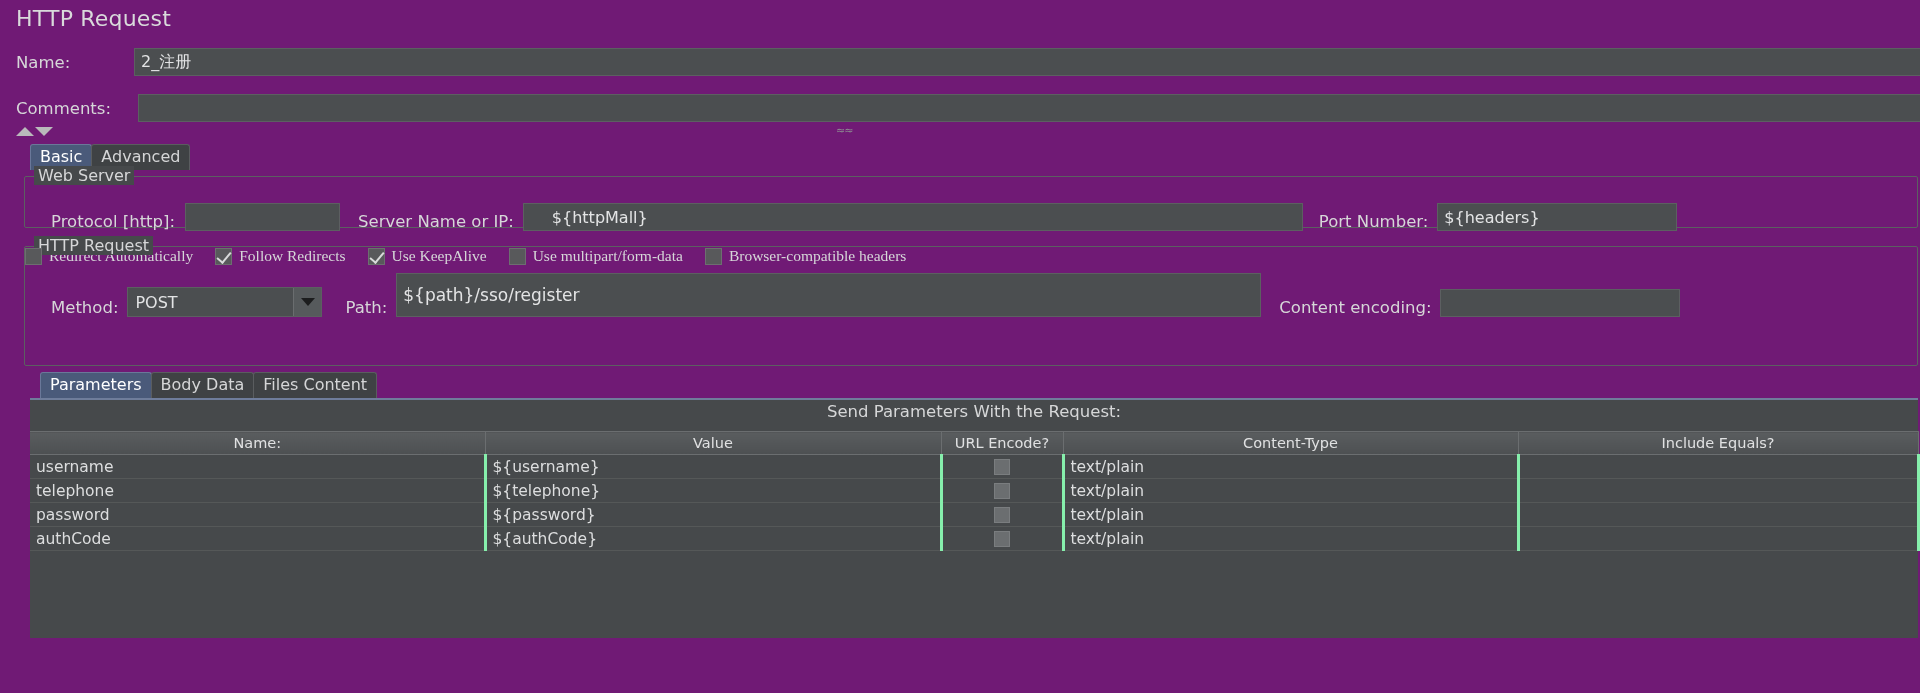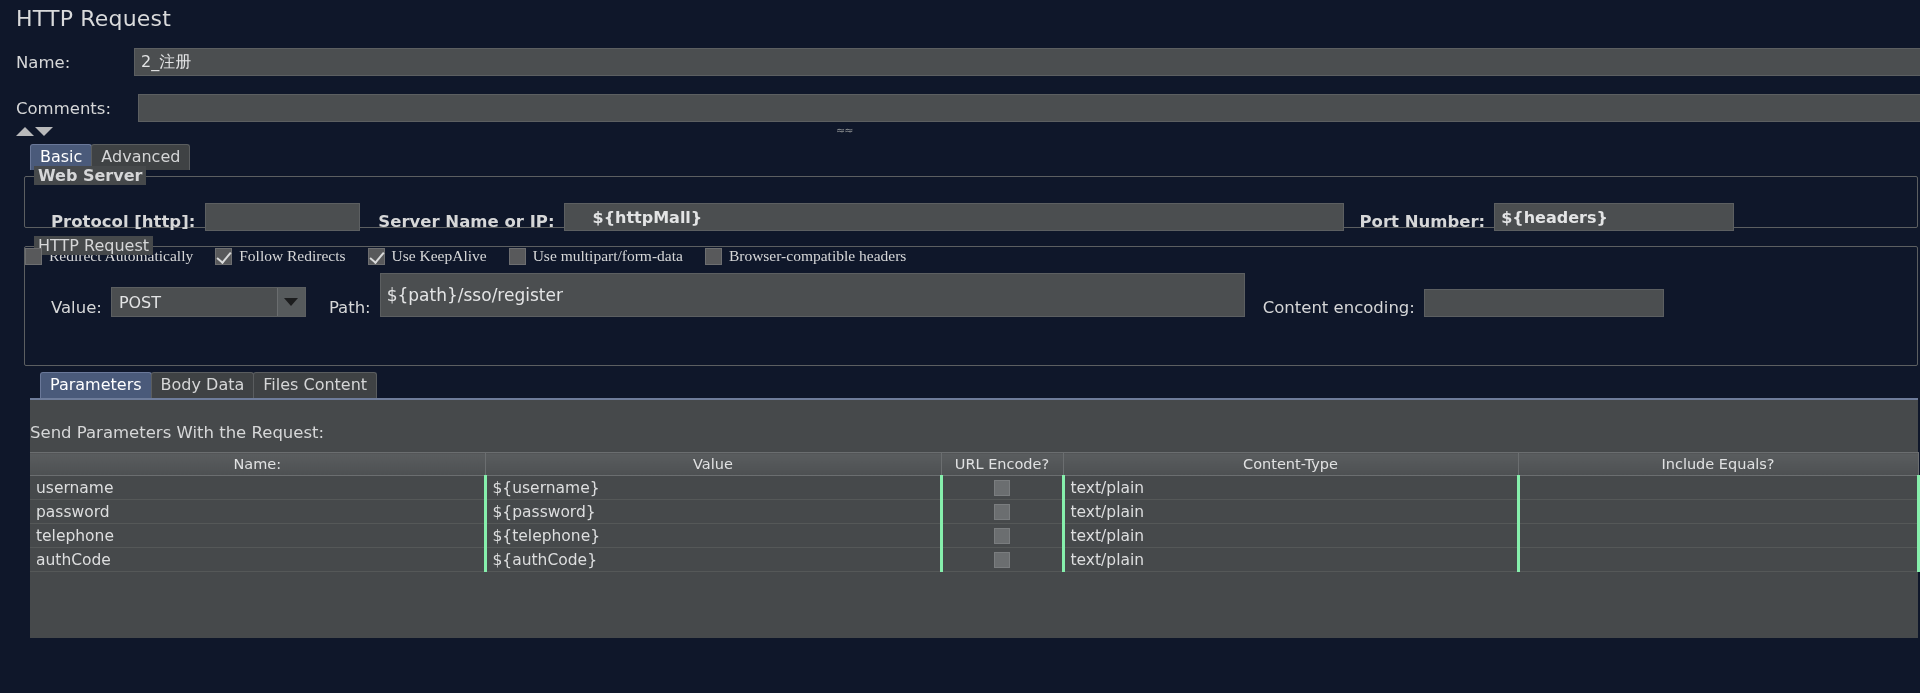--- a/index.html
+++ b/index.html
@@ -4,21 +4,21 @@
 <style>
   * { box-sizing: border-box; }
   html, body {
     margin: 0; padding: 0;
     width: 1920px; height: 693px;
     background: #46494b;
     font-family: "DejaVu Sans", "Liberation Sans", sans-serif;
     color: #d6d7d8;
     overflow: hidden;
   }
-  .root { position: relative; width: 1920px; height: 693px; background: #0f172a; }
+  .root { position: relative; width: 1920px; height: 693px; background: #701a75; }
 
   
   .page-title {
     position: absolute; left: 16px; top: 6px;
     font-size: 22px; color: #d9dadb; letter-spacing: .2px;
   }
 
   .field-row { position: absolute; display: flex; align-items: center; }
   .field-label { font-size: 16.5px; color: #d6d7d8; }
 
@@ -76,21 +76,21 @@
   }
   .group-title {
     position: absolute;
     top: -11px; left: 9px;
     background: #46494b;
     padding: 0 4px;
     font-size: 16px;
     color: #d6d7d8;
   }
 
-  #webserver-box { left: 24px; top: 176px; width: 1894px; height: 52px; font-weight: bold; }
+  #webserver-box { left: 24px; top: 176px; width: 1894px; height: 52px; }
   #httpreq-box { left: 24px; top: 246px; width: 1894px; height: 120px; }
 
   .inline-row { position: absolute; display: flex; align-items: flex-end; }
   .inline-row .lbl { font-size: 16.5px; color: #d6d7d8; white-space: nowrap; }
 
   
   #ws-row { left: 26px; top: 26px; }
   #protocol-input { width: 155px; margin-left: 10px; }
   #servername-label { margin-left: 18px; }
   #servername-input { width: 780px; margin-left: 9px; padding-left: 28px; }
@@ -146,24 +146,24 @@
 
   
   #inner-tabs { left: 40px; top: 372px; }
   .inner-panel {
     position: absolute; left: 30px; top: 398px;
     width: 1888px; height: 240px;
     background: #46494b;
     border-top: 2px solid #6f7d9b;
   }
   .send-params-title {
-    text-align: left;
+    text-align: center;
     font-size: 16.5px;
     color: #d6d7d8;
-    padding-top: 23px;
+    padding-top: 2px;
   }
 
   
   .ptable { width: 100%; border-collapse: collapse; margin-top: 10px; table-layout: fixed; }
   .ptable th {
     background: linear-gradient(#5a5d5f, #4d5052);
     border-right: 1px solid #6b6e70;
     border-bottom: 1px solid #6b6e70;
     border-top: 1px solid #6b6e70;
     font-size: 14.5px;
@@ -229,21 +229,21 @@
       <div class="textbox" id="servername-input">${httpMall}</div>
       <span class="lbl" id="port-label">Port Number:</span>
       <div class="textbox" id="port-input">${headers}</div>
     </div>
   </div>
 
   <div class="groupbox" id="httpreq-box">
     <div class="group-title">HTTP Request</div>
 
     <div class="inline-row" id="method-row">
-      <span class="lbl">Value:</span>
+      <span class="lbl">Method:</span>
       <div class="combo">
         <span>POST</span>
         <span class="arrowbtn">
             <span class="tri down"></span>
           </span>
       </div>
       <span class="lbl" id="path-label">Path:</span>
       <div class="textbox" id="path-input">${path}/sso/register</div>
       <span class="lbl" id="encoding-label">Content encoding:</span>
       <div class="textbox" id="encoding-input"></div>
@@ -301,34 +301,34 @@
       </thead>
       <tbody>
         <tr>
           <td>username</td>
           <td>${username}</td>
           <td class="center"><span class="cell-cb"></span></td>
           <td>text/plain</td>
           <td></td>
         </tr>
         <tr>
+          <td>telephone</td>
+          <td>${telephone}</td>
+          <td class="center"><span class="cell-cb"></span></td>
+          <td>text/plain</td>
+          <td></td>
+        </tr>
+        <tr>
           <td>password</td>
           <td>${password}</td>
           <td class="center"><span class="cell-cb"></span></td>
           <td>text/plain</td>
           <td></td>
         </tr>
         <tr>
-          <td>telephone</td>
-          <td>${telephone}</td>
-          <td class="center"><span class="cell-cb"></span></td>
-          <td>text/plain</td>
-          <td></td>
-        </tr>
-        <tr>
           <td>authCode</td>
           <td>${authCode}</td>
           <td class="center"><span class="cell-cb"></span></td>
           <td>text/plain</td>
           <td></td>
         </tr>
       </tbody>
     </table>
   </div>
 

